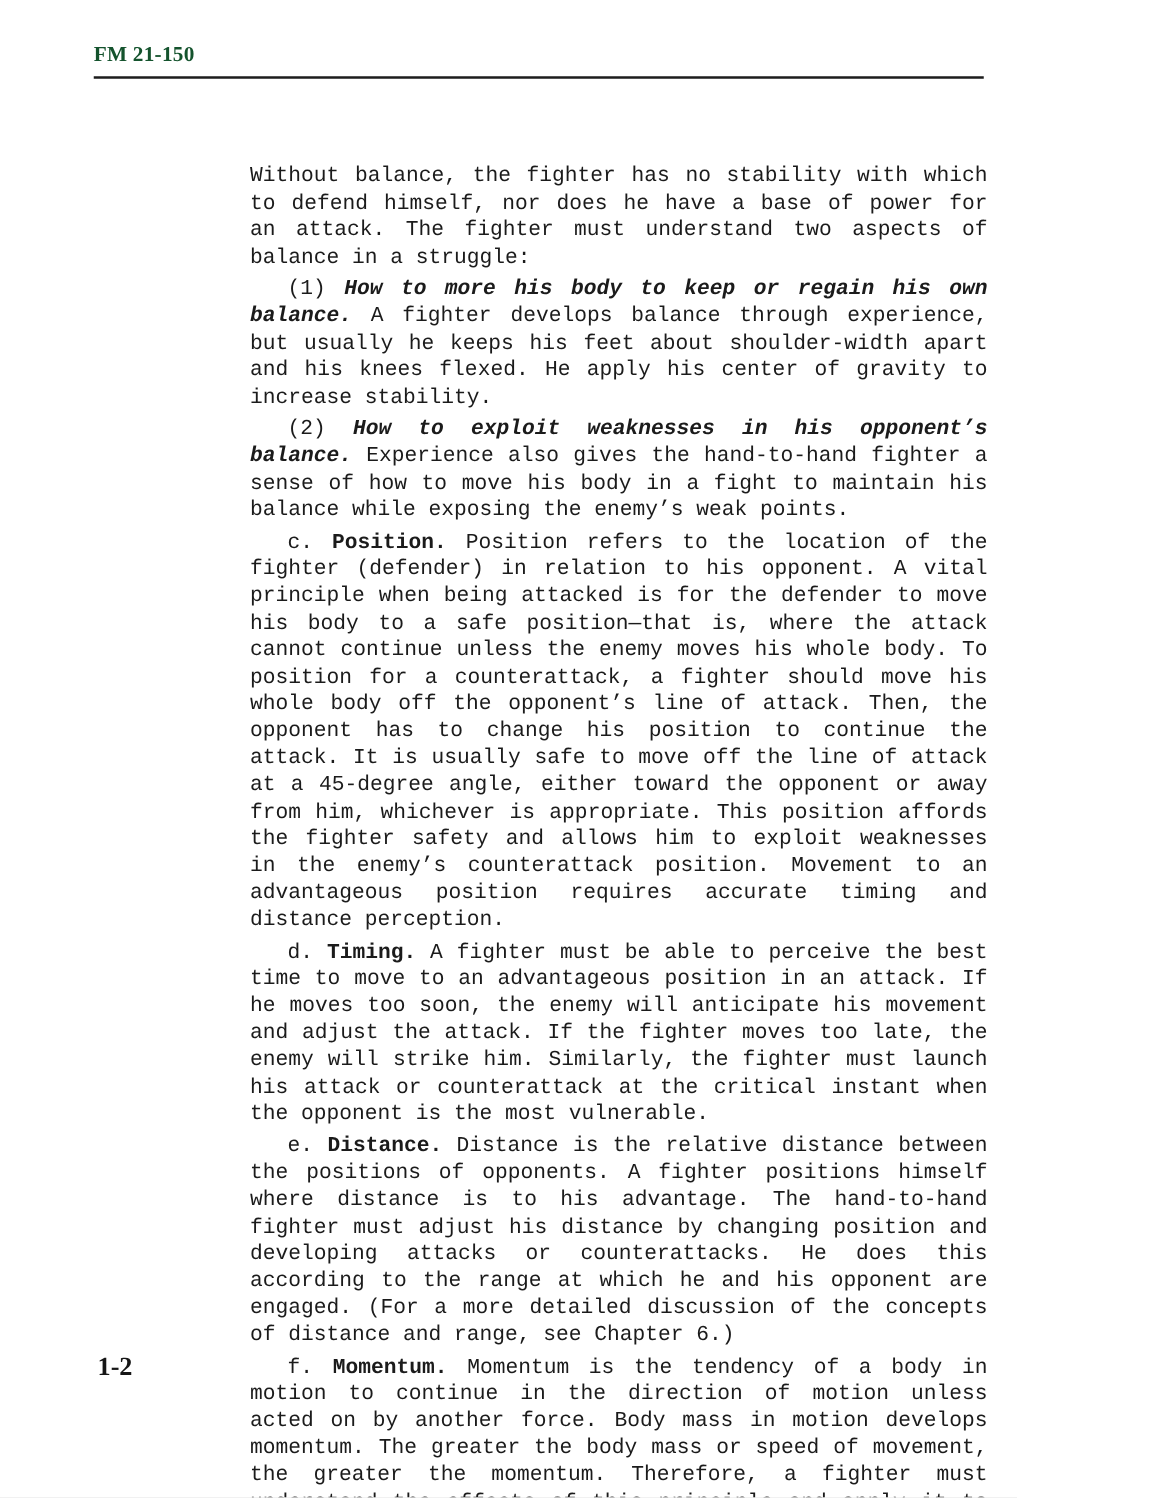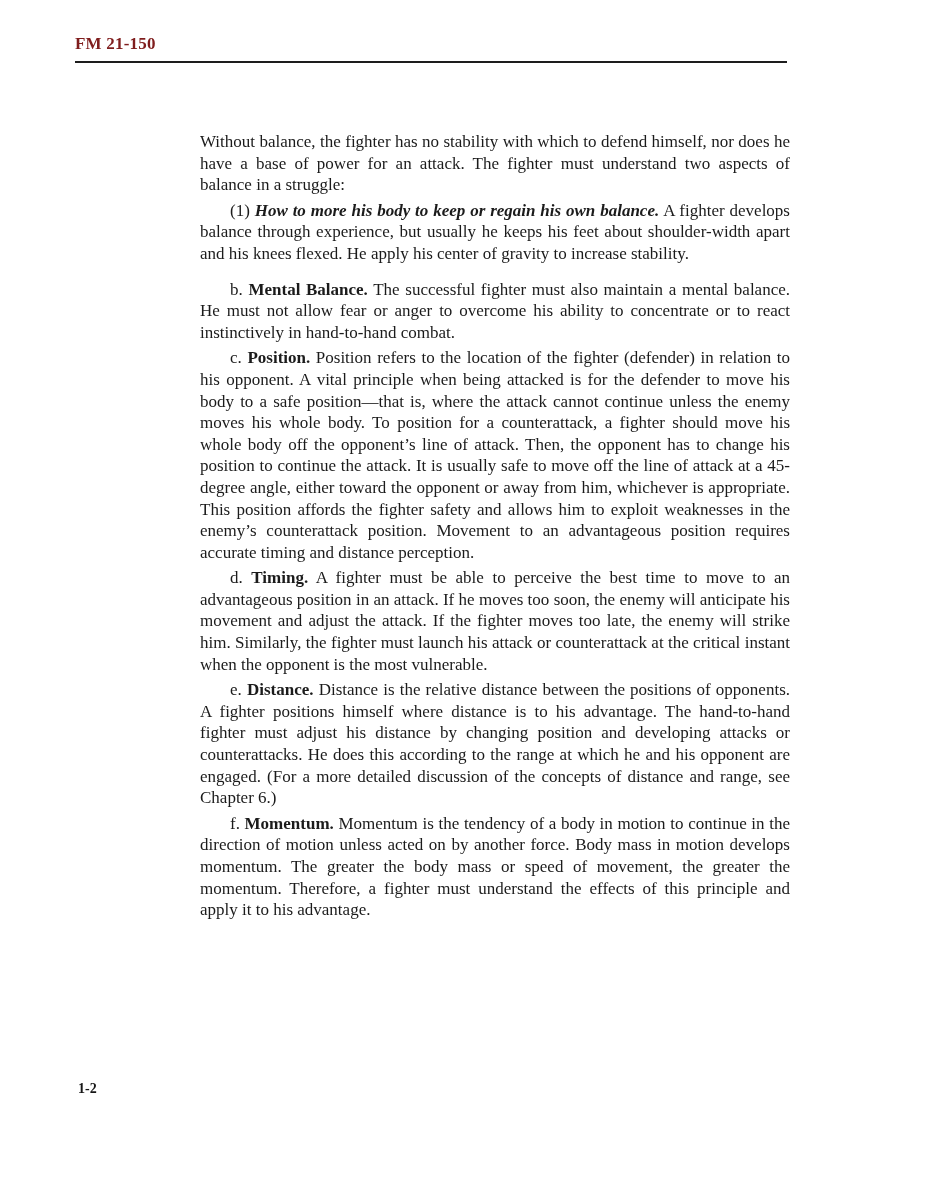--- a/index.html
+++ b/index.html
@@ -16,21 +16,21 @@
     color: #1b1b1b;
     overflow: hidden;
   }
   .running-head {
     position: absolute;
     left: 75px;
     top: 34px;
     font-size: 17px;
     font-weight: bold;
     letter-spacing: 0.2px;
-    color: #7f1d1d;
+    color: #14532d;
     text-align: center;
   }
   .header-rule {
     position: absolute;
     left: 75px;
     top: 61px;
     width: 712px;
     height: 2px;
     background: #1d1d1d;
   }
@@ -39,61 +39,62 @@
     left: 200px;
     top: 131px;
     width: 590px;
     font-size: 17px;
     line-height: 21.6px;
     text-align: justify;
   }
   .para {
     margin: 4px 0 0 0;
     text-indent: 30px;
+    font-family: Liberation Mono, monospace;
   }
   .para.first {
     margin-top: 0;
     text-indent: 0;
   }
   .para.space-before {
     margin-top: 14px;
   }
   .lead-bi {
     font-weight: bold;
     font-style: italic;
   }
   .lead-b {
     font-weight: bold;
   }
   .page-number {
     position: absolute;
     left: 78px;
     top: 1081px;
-    font-size: 14px;
+    font-size: 21px;
     font-weight: bold;
     color: #161616;
   }
 </style>
 </head>
 <body>
 
 <div class="page">
 
   <div class="running-head">FM 21-150</div>
 
   <div class="header-rule"></div>
 
   <div class="body-col">
 
     <p class="para first"><span>Without balance, the fighter has no stability with which to defend himself, nor does he have a base of power for an attack. The fighter must understand two aspects of balance in a struggle:</span></p>
 
     <p class="para"><span>(1)</span> <span class="lead-bi">How to more his body to keep or regain his own balance.</span> <span>A fighter develops balance through experience, but usually he keeps his feet about shoulder-width apart and his knees flexed. He apply his center of gravity to increase stability.</span></p>
 
+    <p class="para"><span>(2)</span> <span class="lead-bi">How to exploit weaknesses in his opponent’s balance.</span> <span>Experience also gives the hand-to-hand fighter a sense of how to move his body in a fight to maintain his balance while exposing the enemy’s weak points.</span></p>
 
-    <p class="para space-before"><span>b.</span> <span class="lead-b">Mental Balance.</span> <span>The successful fighter must also maintain a mental balance. He must not allow fear or anger to overcome his ability to concentrate or to react instinctively in hand-to-hand combat.</span></p>
 
     <p class="para"><span>c.</span> <span class="lead-b">Position.</span> <span>Position refers to the location of the fighter (defender) in relation to his opponent. A vital principle when being attacked is for the defender to move his body to a safe position—that is, where the attack cannot continue unless the enemy moves his whole body. To position for a counterattack, a fighter should move his whole body off the opponent’s line of attack. Then, the opponent has to change his position to continue the attack. It is usually safe to move off the line of attack at a 45-degree angle, either toward the opponent or away from him, whichever is appropriate. This position affords the fighter safety and allows him to exploit weaknesses in the enemy’s counterattack position. Movement to an advantageous position requires accurate timing and distance perception.</span></p>
 
     <p class="para"><span>d.</span> <span class="lead-b">Timing.</span> <span>A fighter must be able to perceive the best time to move to an advantageous position in an attack. If he moves too soon, the enemy will anticipate his movement and adjust the attack. If the fighter moves too late, the enemy will strike him. Similarly, the fighter must launch his attack or counterattack at the critical instant when the opponent is the most vulnerable.</span></p>
 
     <p class="para"><span>e.</span> <span class="lead-b">Distance.</span> <span>Distance is the relative distance between the positions of opponents. A fighter positions himself where distance is to his advantage. The hand-to-hand fighter must adjust his distance by changing position and developing attacks or counterattacks. He does this according to the range at which he and his opponent are engaged. (For a more detailed discussion of the concepts of distance and range, see Chapter 6.)</span></p>
 
     <p class="para"><span>f.</span> <span class="lead-b">Momentum.</span> <span>Momentum is the tendency of a body in motion to continue in the direction of motion unless acted on by another force. Body mass in motion develops momentum. The greater the body mass or speed of movement, the greater the momentum. Therefore, a fighter must understand the effects of this principle and apply it to his advantage.</span></p>
 
   </div>

